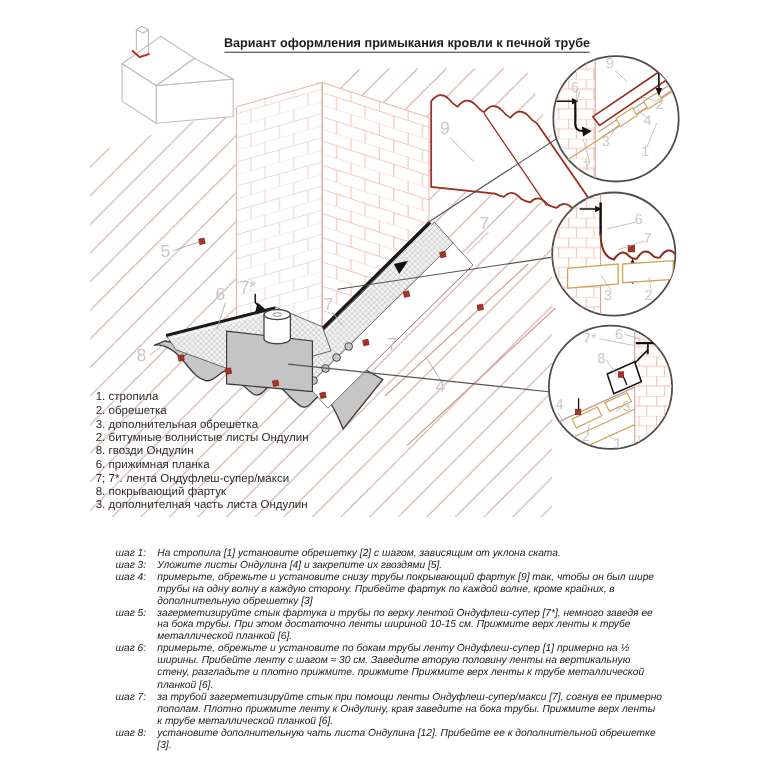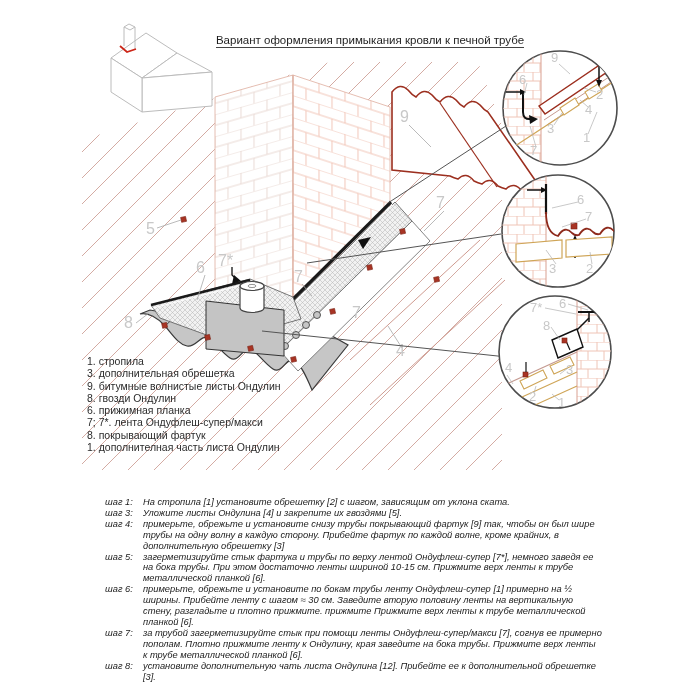--- a/index.html
+++ b/index.html
@@ -1,20 +1,20 @@
 <!DOCTYPE html>
 <html><head>
 <meta charset="utf-8">
 <style>
   html,body{margin:0;padding:0;background:#fff;}
   #page{position:relative;width:700px;height:700px;background:#fff;overflow:hidden;
         font-family:"Liberation Sans", sans-serif;color:#222;}
   #diagram-svg{position:absolute;left:0;top:0;}
   .title{position:absolute;left:175px;top:34px;width:390px;text-align:center;
-         font-size:11.5px;font-weight:normal;color:#1e1e1e;}
+         font-size:11.5px;font-weight:bold;color:#1e1e1e;}
   .title span{border-bottom:1px solid #444;padding-bottom:1px;}
   .legend{position:absolute;left:87px;top:355px;font-size:10.5px;line-height:12.3px;color:#2b2b2b;}
   .steps{position:absolute;left:105px;top:497px;width:497px;font-size:9.3px;line-height:10.9px;
          font-style:italic;color:#1a1a1a;}
   .step{position:relative;padding-left:38px;}
   .step .slabel{position:absolute;left:0;top:0;white-space:nowrap;text-align:right;}
   svg text.lbl{fill:#c8c8c8;font-family:"Liberation Sans",sans-serif;}
   svg text.lbl.main{font-size:16px;}
   svg text.lbl.circ{font-size:13px;}
 </style>
@@ -275,27 +275,28 @@
       <polygon points="124,27 129,24 135,27 130,30"></polygon>
     </g>
     <polyline points="120,46 127,52 136,49" fill="none" stroke="#cc2618" stroke-width="1.8"></polyline>
   </g>
 </svg>
 
 <div class="title"><span>Вариант оформления примыкания кровли к печной трубе</span></div>
 
 <div class="legend">
   <div>1. стропила</div>
+  <div>2. обрешетка</div>
   <div>3. дополнительная обрешетка</div>
-  <div>9. битумные волнистые листы Ондулин</div>
+  <div>2. битумные волнистые листы Ондулин</div>
   <div>8. гвозди Ондулин</div>
   <div>6. прижимная планка</div>
   <div>7; 7*.  лента Ондуфлеш-супер/макси</div>
   <div>8. покрывающий фартук</div>
-  <div>1. дополнителная часть листа Ондулин</div>
+  <div>3. дополнителная часть листа Ондулин</div>
 </div>
 
 <div class="steps">
   <div class="step">
     <span class="slabel">шаг 1:</span>
     <span>На стропила [1] установите обрешетку [2] с шагом, зависящим от уклона ската.</span>
   </div>
   <div class="step">
     <span class="slabel">шаг 3:</span>
     <span>Уложите листы Ондулина [4] и закрепите их гвоздями [5].</span>

